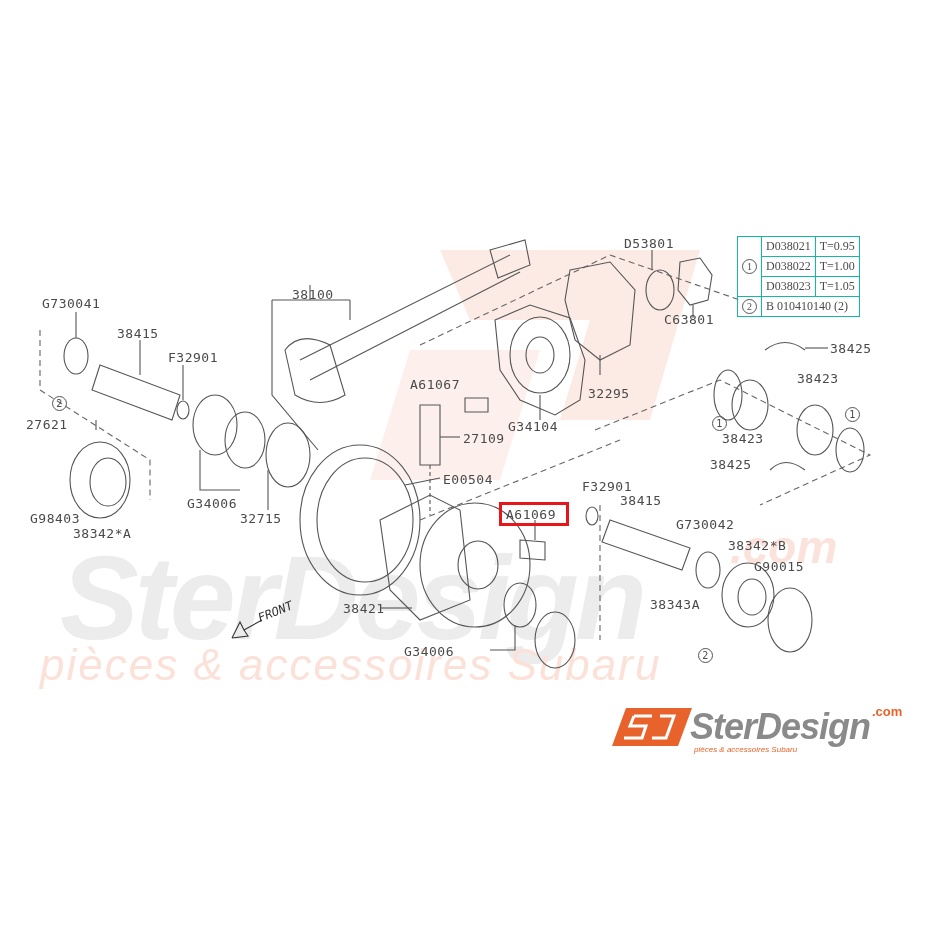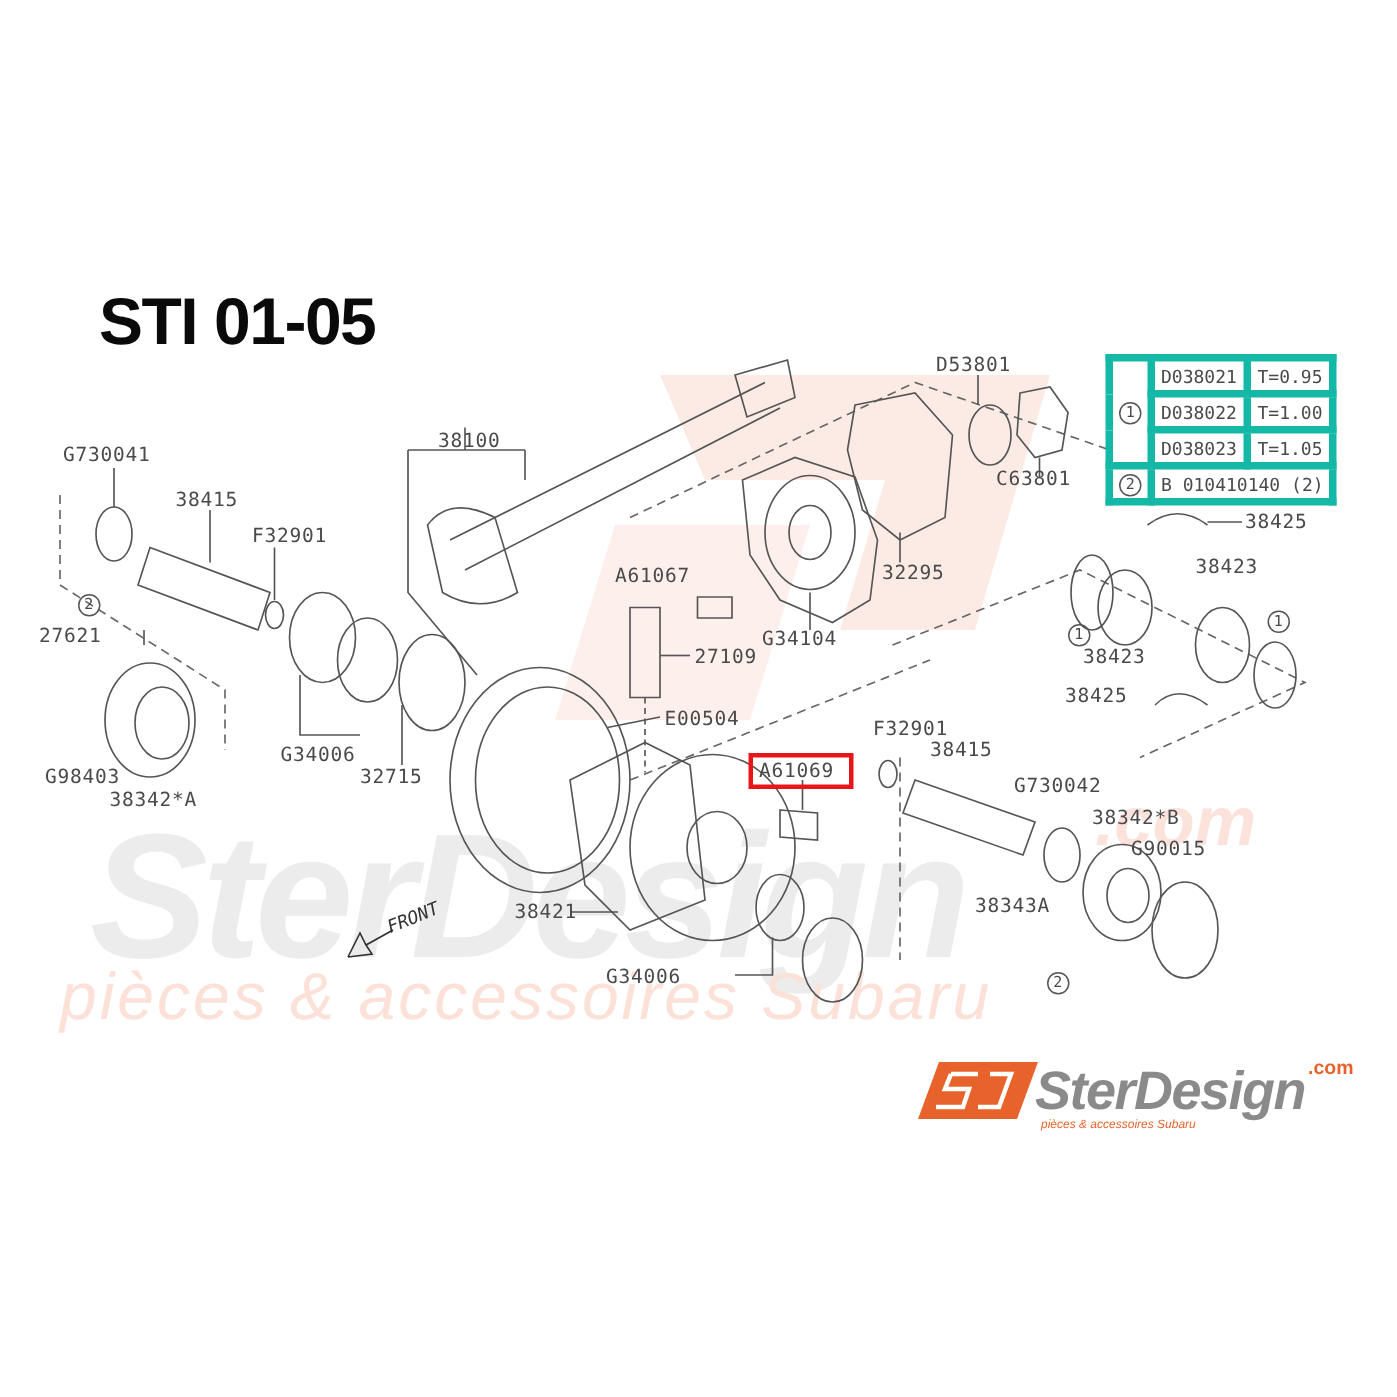--- a/index.html
+++ b/index.html
@@ -3,21 +3,21 @@
 <meta charset="utf-8">
 <style>
   html,body{margin:0;padding:0;background:#ffffff;}
   body{width:931px;height:931px;position:relative;overflow:hidden;font-family:"DejaVu Sans",sans-serif;}
   .stage{position:absolute;left:0;top:0;width:931px;height:931px;}
   svg.art{position:absolute;left:0;top:0;}
   .title{position:absolute;left:66px;top:190px;font-family:"Liberation Sans",sans-serif;font-weight:bold;font-size:44px;letter-spacing:-1px;color:#0a0a0a;}
   .lbl{position:absolute;font-family:"DejaVu Sans Mono",monospace;font-size:13px;color:#4a4a4a;white-space:nowrap;line-height:1;letter-spacing:0.5px;}
   .highlight{position:absolute;left:499px;top:502px;width:70px;height:24px;border:3px solid #e8161b;box-sizing:border-box;}
   .tbl{position:absolute;left:737px;top:236px;border-collapse:collapse;font-family:"DejaVu Sans Mono",monospace;font-size:12px;color:#4a4a4a;}
-  .tbl td{border:5px solid #14b8a6;padding:1px 4px;height:17px;}
+  .tbl td{border:1px solid #14b8a6;padding:1px 4px;height:17px;font-family:Liberation Serif, serif;}
   .circ{display:inline-block;width:13px;height:13px;border:1px solid #555;border-radius:50%;text-align:center;font-size:10px;line-height:13px;}
   .wm-ster{position:absolute;left:60px;top:530px;font-family:"Liberation Sans",sans-serif;font-style:italic;font-weight:bold;font-size:118px;color:#ececec;letter-spacing:-4px;}
   .wm-com{position:absolute;left:730px;top:520px;font-family:"Liberation Sans",sans-serif;font-style:italic;font-weight:bold;font-size:46px;color:#fbe3dc;}
   .wm-tag{position:absolute;left:40px;top:640px;font-family:"Liberation Sans",sans-serif;font-style:italic;font-size:44px;color:#fbe1d8;letter-spacing:2px;}
   .logo{position:absolute;left:612px;top:706px;}
   .logo-text{position:absolute;left:690px;top:706px;font-family:"Liberation Sans",sans-serif;font-style:italic;font-weight:bold;font-size:36px;color:#8a8a8a;letter-spacing:-1px;}
   .logo-com{position:absolute;left:872px;top:704px;font-family:"Liberation Sans",sans-serif;font-weight:bold;font-size:13px;color:#e8632b;}
   .logo-tag{position:absolute;left:694px;top:745px;font-family:"Liberation Sans",sans-serif;font-style:italic;font-size:8px;color:#e8632b;}
   .front{position:absolute;left:256px;top:612px;font-family:"DejaVu Sans Mono",monospace;font-style:italic;font-size:12px;color:#333;transform:rotate(-22deg);transform-origin:left top;}
 </style>
@@ -122,21 +122,20 @@
       <path d="M200 450 L200 490 L240 490"></path>
       <path d="M268 470 L268 510"></path>
       <path d="M96 420 L96 430"></path>
     </g>
 
     <path d="M232 638 L240 622 L244 630 L262 620 M232 638 L248 636 L244 630" stroke="#333"></path>
   </svg>
 
   <div class="front">FRONT</div>
 
-  <div class="title">STI 01-05</div>
 
   <table class="tbl">
     <tbody>
         <tr>
       <td rowspan="3"><span class="circ">1</span></td>
       <td>D038021</td>
       <td>T=0.95</td>
     </tr>
     <tr>
       <td>D038022</td>
@@ -154,21 +153,21 @@
     </table>
 
   <div class="lbl" style="left:292px;top:288px">38100</div>
   <div class="lbl" style="left:624px;top:237px">D53801</div>
   <div class="lbl" style="left:664px;top:313px">C63801</div>
   <div class="lbl" style="left:42px;top:297px">G730041</div>
   <div class="lbl" style="left:117px;top:327px">38415</div>
   <div class="lbl" style="left:168px;top:351px">F32901</div>
   <div class="lbl" style="left:410px;top:378px">A61067</div>
   <div class="lbl" style="left:508px;top:420px">G34104</div>
-  <div class="lbl" style="left:588px;top:376px">32295</div>
+  <div class="lbl" style="left:588px;top:387px">32295</div>
   <div class="lbl" style="left:830px;top:342px">38425</div>
   <div class="lbl" style="left:797px;top:372px">38423</div>
   <div class="lbl" style="left:722px;top:432px">38423</div>
   <div class="lbl" style="left:710px;top:458px">38425</div>
   <div class="lbl" style="left:26px;top:418px">27621</div>
   <div class="lbl" style="left:30px;top:512px">G98403</div>
   <div class="lbl" style="left:73px;top:527px">38342*A</div>
   <div class="lbl" style="left:187px;top:497px">G34006</div>
   <div class="lbl" style="left:240px;top:512px">32715</div>
   <div class="lbl" style="left:463px;top:432px">27109</div>

